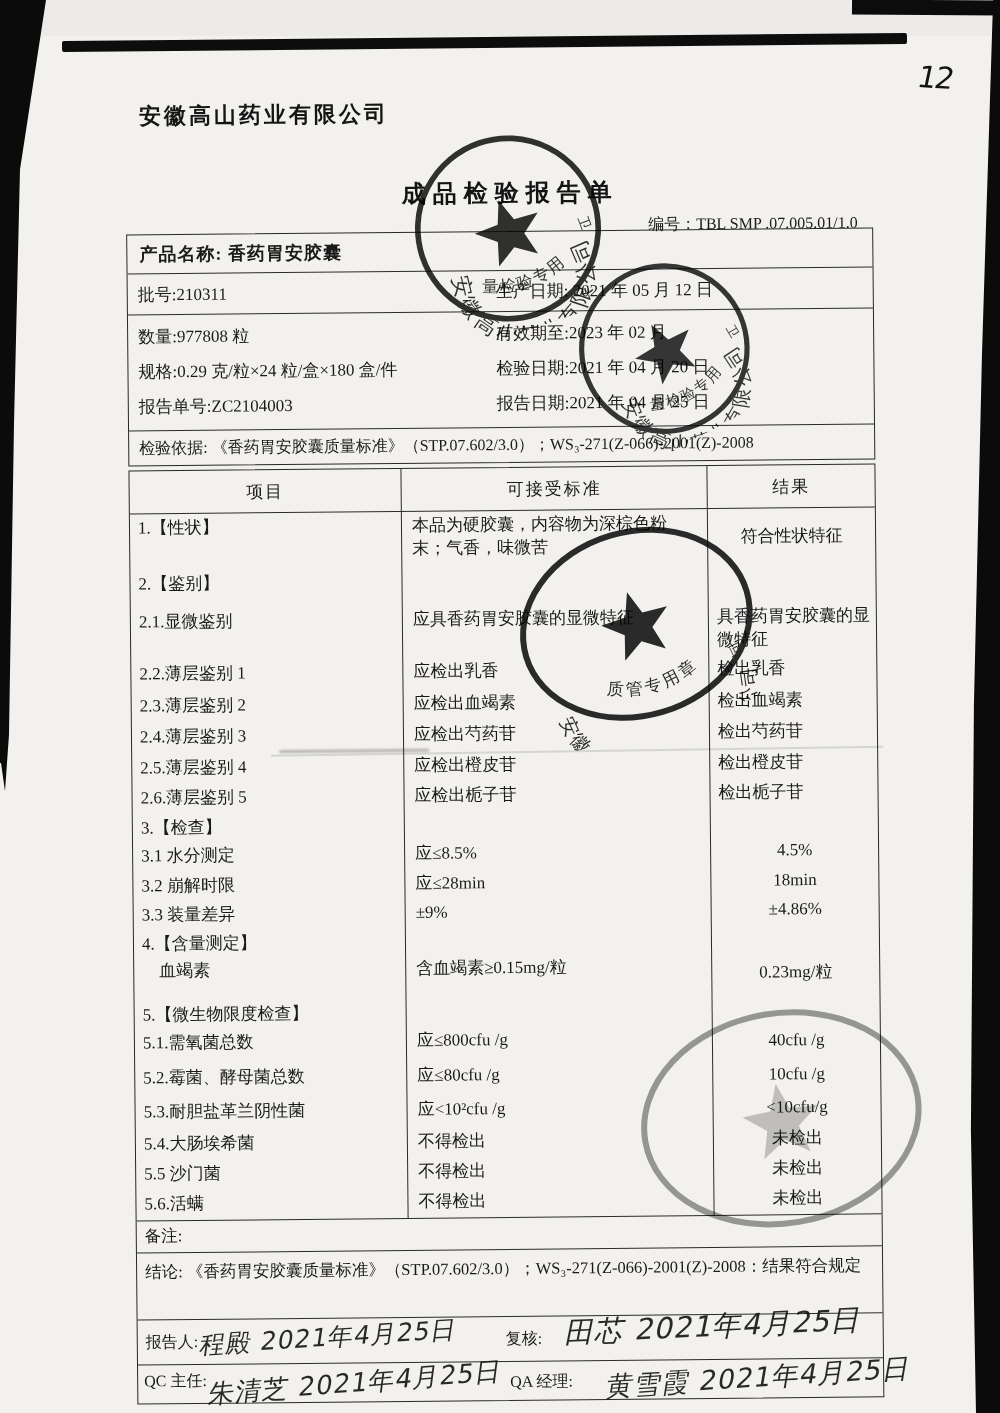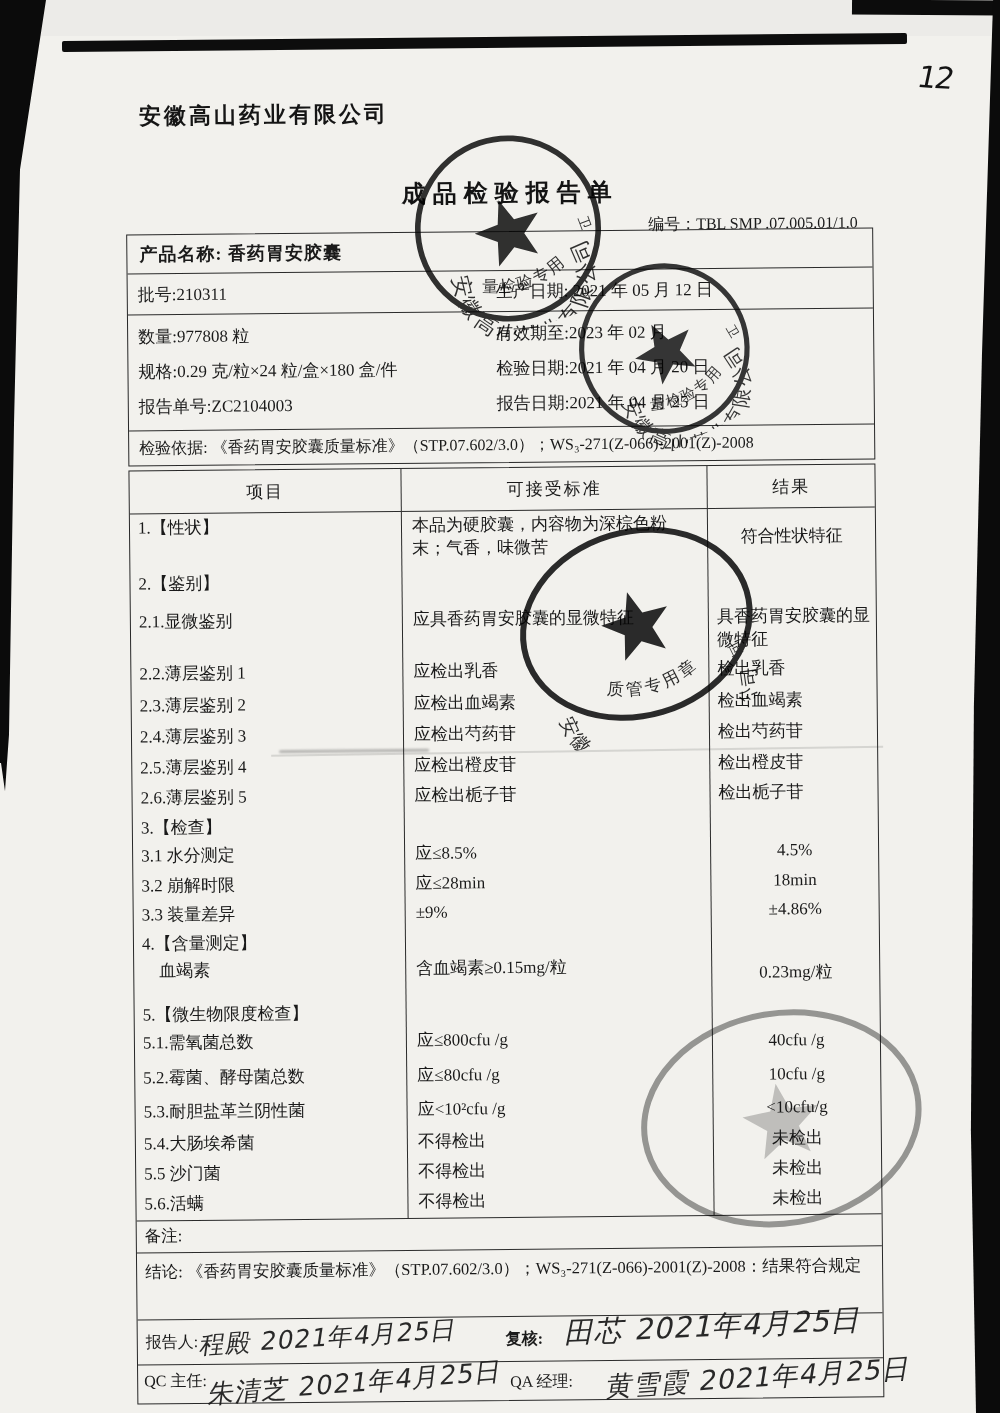--- a/index.html
+++ b/index.html
@@ -72,21 +72,21 @@
 
   .remark-row{border-top:1.6px solid #2b2b2b;min-height:31px;display:flex;align-items:center;
               font-size:16.5px;padding-left:8px;}
   .conclusion-row{border-top:1.6px solid #2b2b2b;min-height:56px;font-size:16.5px;
                   padding:6px 10px 4px 8px;line-height:1.55;}
   .sign-row{position:relative;border-top:1.5px solid #2b2b2b;font-size:16px;}
   .sign-row1{height:44px;}
   .sign-row2{height:38px;}
   .sign-label{position:absolute;white-space:nowrap;}
   .lab-reporter{left:8px;top:12px;}
-  .lab-reviewer{left:368px;top:12px;font-weight:bold;}
+  .lab-reviewer{left:368px;top:12px;}
   .lab-qc{left:6px;top:6px;}
   .lab-qa{left:372px;top:10px;}
 
   .hw{position:absolute;font-family:"DejaVu Sans",sans-serif;color:#171717;
       white-space:nowrap;opacity:.92;letter-spacing:1px;z-index:20;}
   .hw1{left:62px;top:2px;font-size:25px;transform:rotate(-3deg) skewX(-12deg);}
   .hw2{left:428px;top:-8px;font-size:29px;transform:rotate(-2deg) skewX(-14deg);}
   .hw3{left:70px;top:2px;font-size:26px;transform:rotate(-4deg) skewX(-12deg);}
   .hw4{left:468px;top:0px;font-size:27px;transform:rotate(-3deg) skewX(-13deg);}
 

